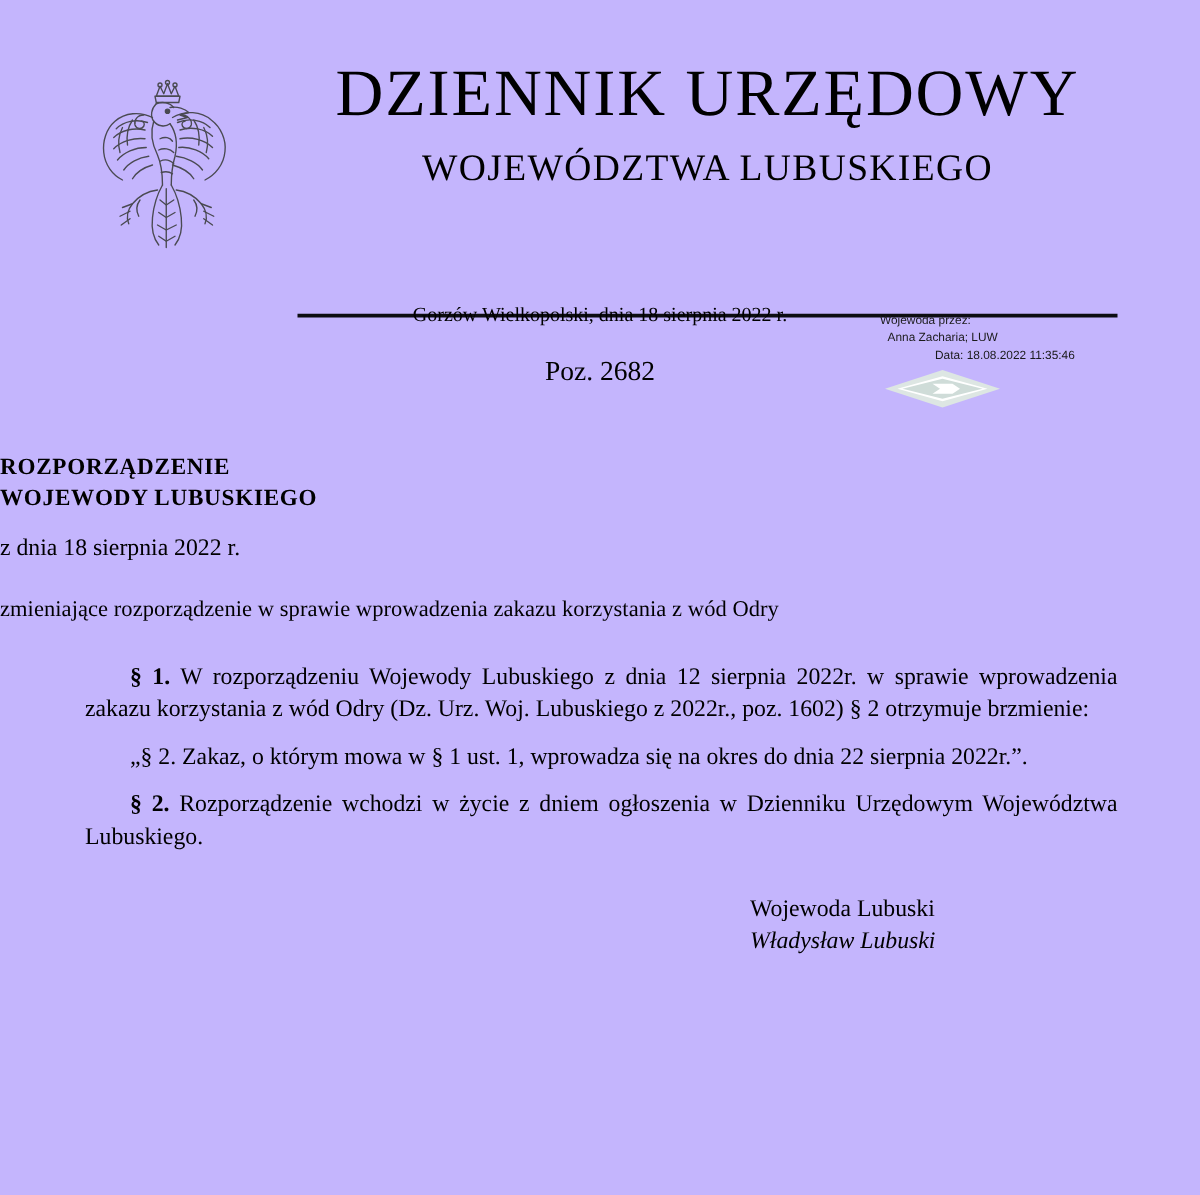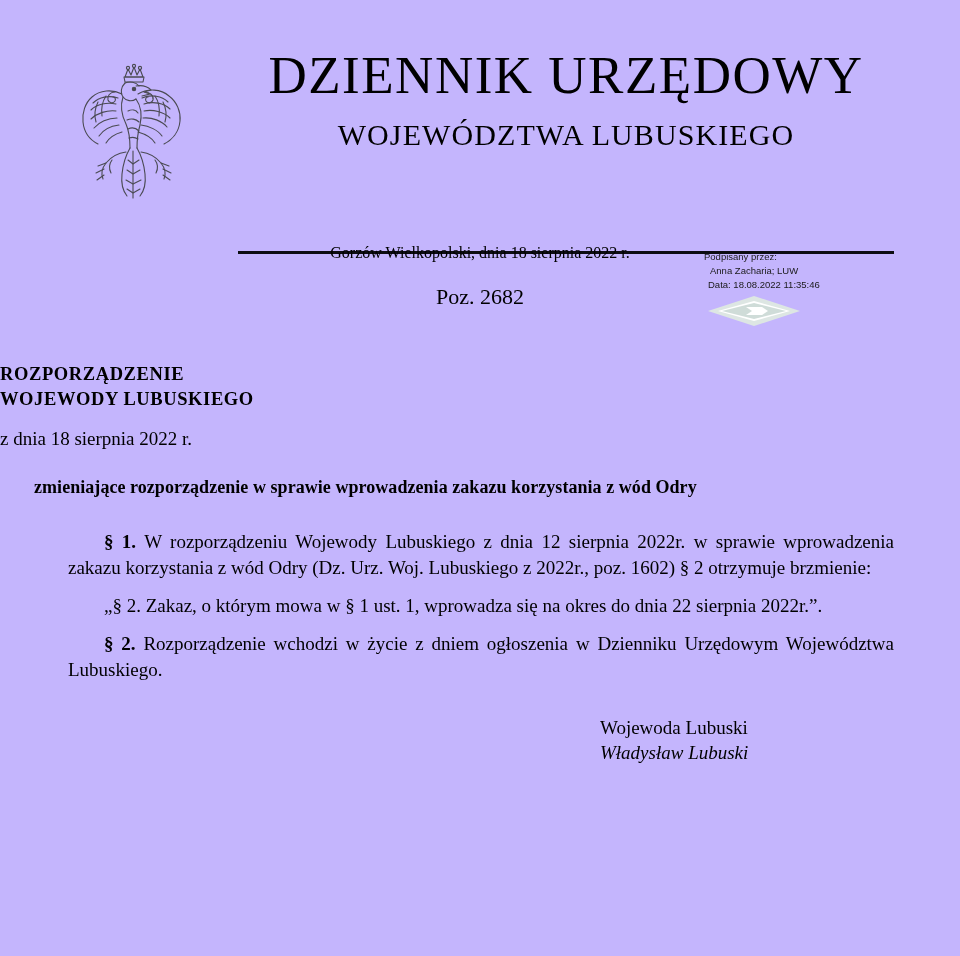--- a/index.html
+++ b/index.html
@@ -87,21 +87,21 @@
     width: 125px;
   }
   .esignature .sig-line {
     font-family: "Liberation Sans", "DejaVu Sans", sans-serif;
     font-size: 9.5px;
     color: #1a1a1a;
     line-height: 1.45;
     white-space: nowrap;
   }
   .esignature .sig-line.indent-1 { padding-left: 6px; }
-  .esignature .sig-line.indent-2 { padding-left: 4px; }
+  .esignature .sig-line.indent-2 { padding-left: 4px; margin-left: 40px; }
   .sig-mark {
     position: absolute;
     left: 2px;
     top: 44px;
     width: 96px;
     height: 34px;
   }
   .sig-mark svg { display: block; width: 100%; height: 100%; }
 
   
@@ -117,24 +117,23 @@
     font-weight: bold;
     letter-spacing: 0.6px;
     line-height: 1.35;
   }
   .act-date {
     font-size: 19px;
     margin-top: 16px;
   }
   .act-subject {
     font-size: 18px;
-    font-weight: bold;
+    font-weight: normal;
     margin-top: 27px;
     letter-spacing: 0.05px;
-    padding-left: 34px;
   }
 
   
   .body-text {
     position: absolute;
     left: 68px;
     top: 529px;
     width: 826px;
   }
   .para {
@@ -240,21 +239,21 @@
 
     <div class="masthead-rule"></div>
   </div>
 
   <div class="issue-block">
     <div class="issue-place">Gorzów Wielkopolski, dnia 18 sierpnia 2022 r.</div>
     <div class="issue-pos">Poz. 2682</div>
   </div>
 
   <div class="esignature">
-    <div class="sig-line">Podpisany przez:</div>
+    <div class="sig-line">Wojewoda przez:</div>
     <div class="sig-line indent-1">Anna Zacharia; LUW</div>
     <div class="sig-line indent-2">Data: 18.08.2022 11:35:46</div>
     <div class="sig-mark">
       <svg viewBox="0 0 96 34" xmlns="http://www.w3.org/2000/svg">
         <polygon points="48,2 94,17 48,32 2,17" fill="#dde6e3"></polygon>
         <polygon points="48,7 84,17 48,27 12,17" fill="#ffffff"></polygon>
         <polygon points="48,9 80,17 48,25 16,17" fill="#cfdcd8"></polygon>
         <polygon points="40,13 56,13 62,17 56,21 40,21 46,17" fill="#ffffff"></polygon>
       </svg>
     </div>

